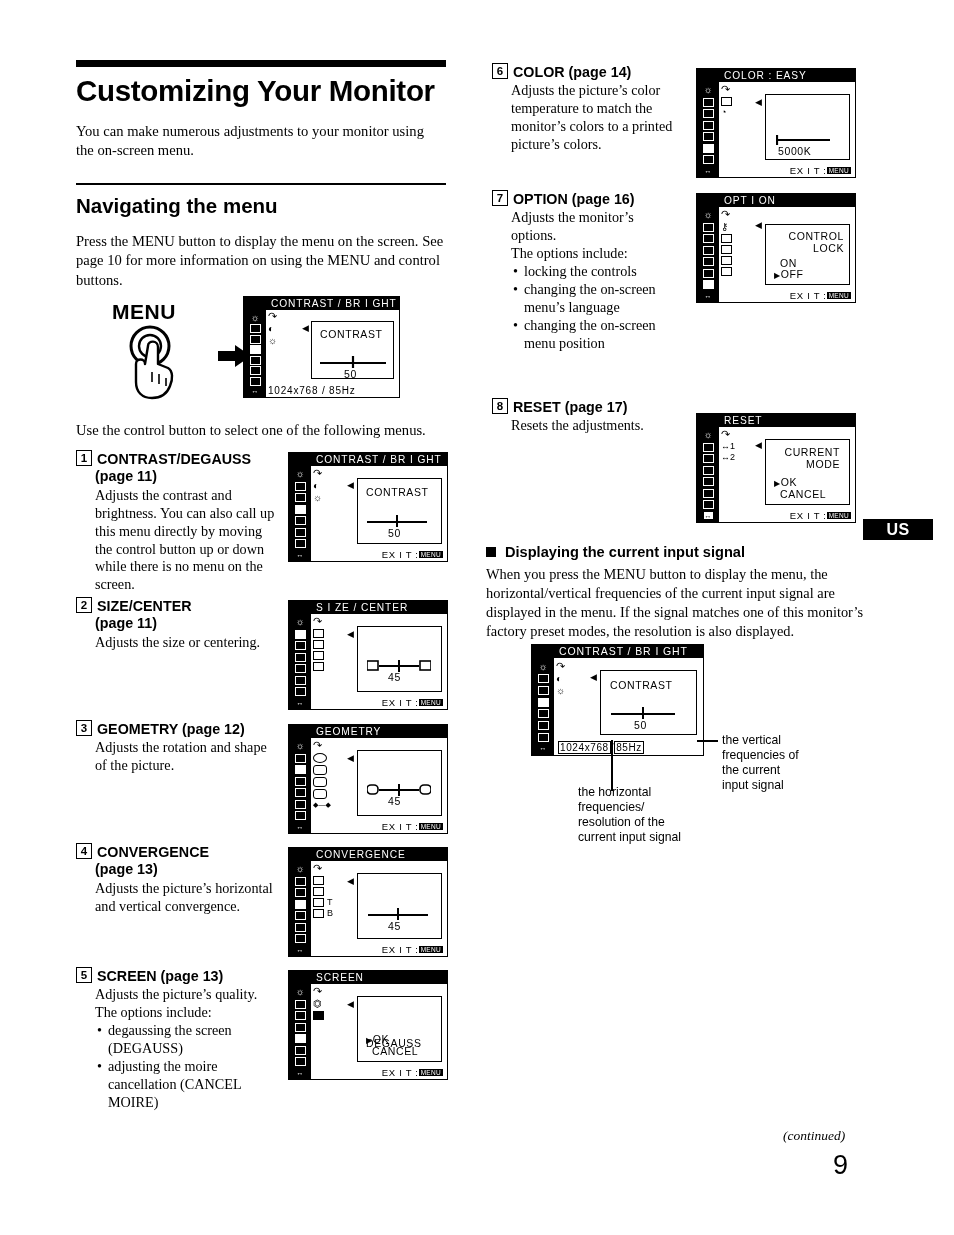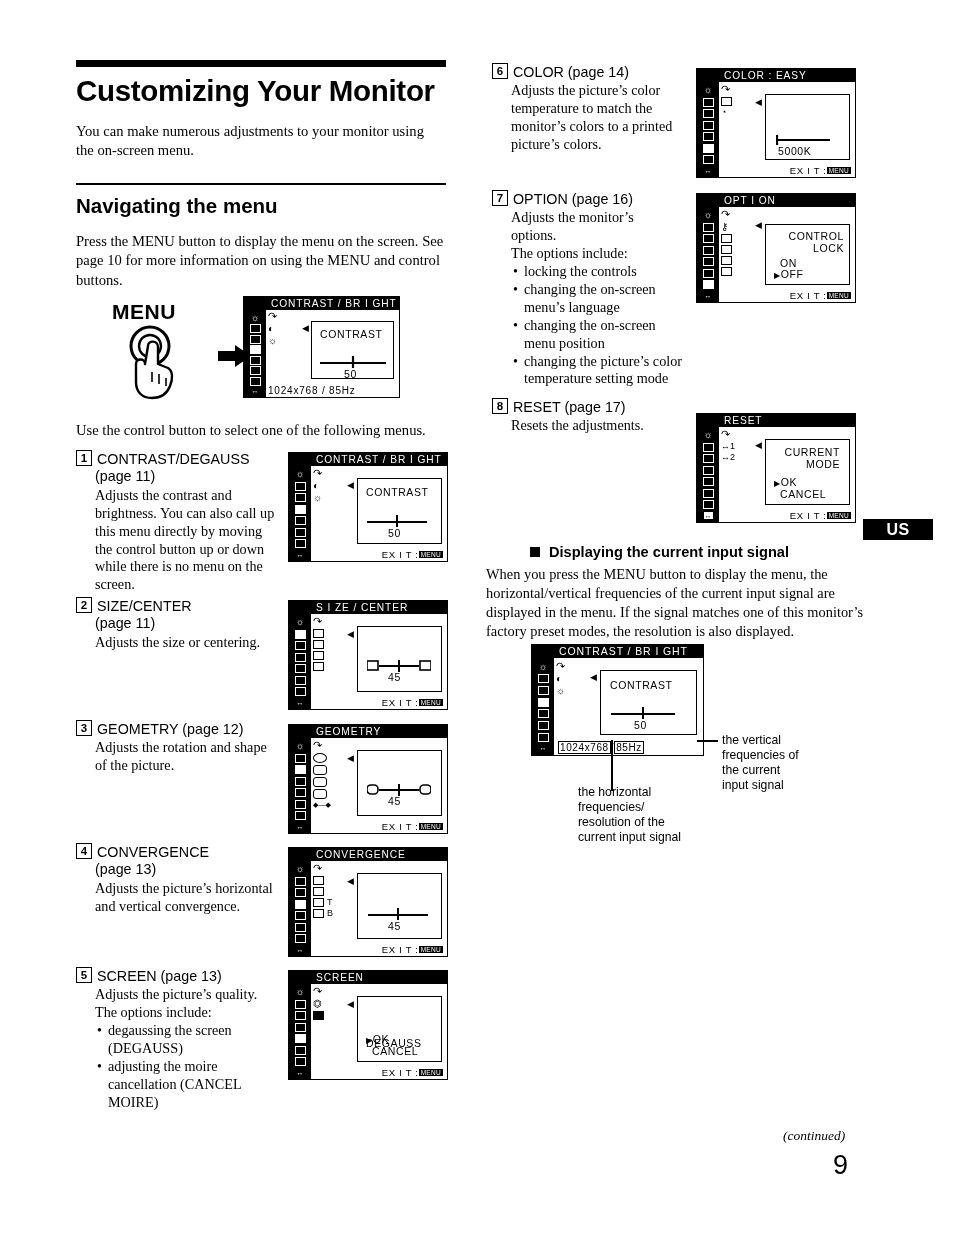--- a/index.html
+++ b/index.html
@@ -42,21 +42,21 @@
 
   
   .item { position:absolute; width:200px; }
   .item .num {
     display:inline-block; width:14px; height:14px; line-height:14px;
     border:1.3px solid #000; text-align:center;
     font-family:"Liberation Sans", sans-serif; font-weight:bold;
     font-size:11.5px; vertical-align:2px; margin-right:5px;
   }
   .item .title {
-    font-family:"Liberation Sans", sans-serif; font-weight:normal;
+    font-family:"Liberation Sans", sans-serif; font-weight:bold;
     font-size:14.3px; line-height:1.22;
   }
   .item .title-wrap { display:block; }
   .item .body { font-size:14.2px; line-height:1.26; margin-top:1px; margin-left:19px; }
   .item ul { margin:0; padding-left:13px; list-style:none; }
   .item li { position:relative; font-size:14.2px; line-height:1.26; }
   .item li:before { content:"\2022"; position:absolute; left:-11px; top:0; }
 
   
   .osd { position:absolute; background:#fff; border:1.6px solid #000;
@@ -102,21 +102,20 @@
   .gl-f { background:#000; }
 
   
   .blocksq {
     display:inline-block; width:10px; height:10px; background:#000;
     margin-right:9px; vertical-align:0px;
   }
   .h3 {
     font-family:"Liberation Sans", sans-serif; font-weight:bold;
     font-size:14.6px;
-    margin-left:44px;
   }
   .us-tab {
     position:absolute; left:863px; top:519px; width:70px; height:21px;
     background:#000; color:#fff;
     font-family:"Liberation Sans", sans-serif; font-weight:bold;
     font-size:16px; text-align:center; line-height:21px; letter-spacing:0.5px;
   }
   .callout { position:absolute; font-family:"Liberation Sans", sans-serif;
              font-size:12.2px; line-height:1.22; }
   .leader { position:absolute; background:#000; }
@@ -448,21 +447,20 @@
   <div class="item" style="left:492px; top:190px; width:190px;">
     <div class="title-wrap">
       <span class="num">7</span><span class="title">OPTION (page 16)</span>
     </div>
     <div class="body">Adjusts the monitor’s options.</div>
     <div class="body" style="margin-top:0">The options include:</div>
     <ul style="margin-left:19px; margin-top:0;">
       <li>locking the controls</li>
       <li>changing the on-screen menu’s language</li>
       <li>changing the on-screen menu position</li>
-      <li>changing the picture’s color temperature setting mode</li>
     </ul>
   </div>
 
   <div class="osd" style="left:696px; top:193px; width:158px; height:108px;">
     <div class="railbar"></div>
     <div class="title-bar">OPT I ON</div>
     <div class="icon-col">
       <span style="color:#fff;font-size:10px;line-height:1">☼</span>
       <span class="gl" style="border-color:#fff"></span>
       <span class="gl" style="border-color:#fff"></span>

